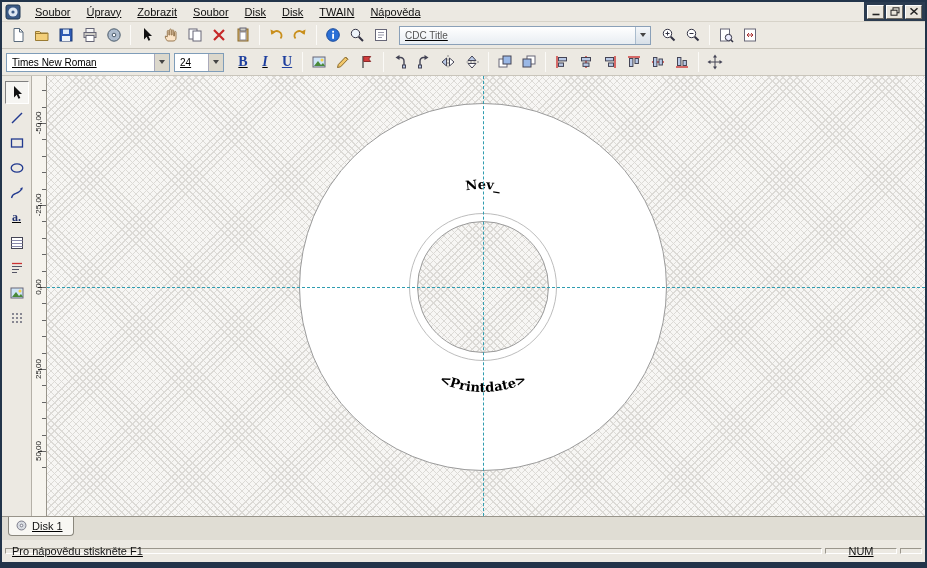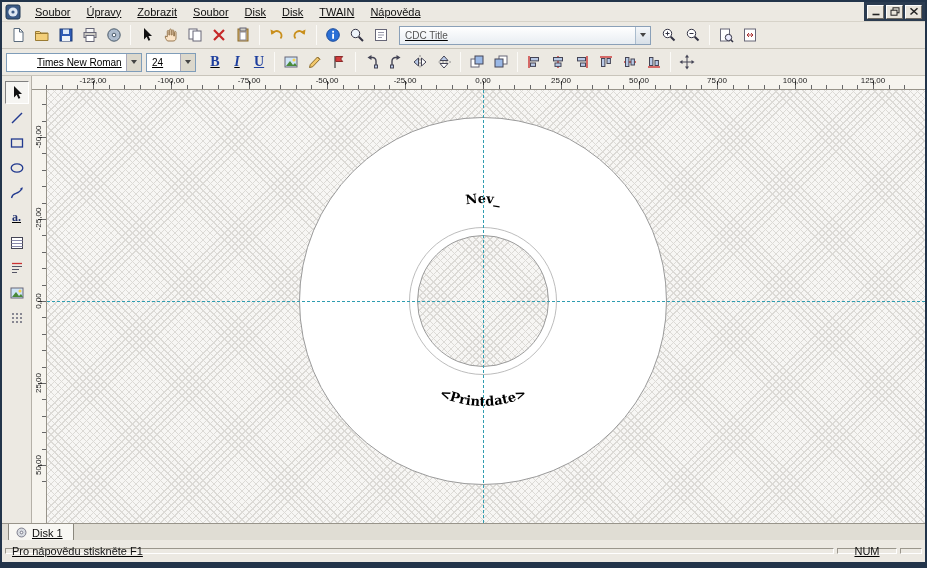--- a/index.html
+++ b/index.html
@@ -70,29 +70,29 @@
       repeating-linear-gradient(45deg,#dcdad6 0 1px,transparent 1px 5px),
       repeating-linear-gradient(-45deg,#dcdad6 0 1px,transparent 1px 5px);}
   .disc{position:absolute;left:252px;top:27px;width:368px;height:368px;border-radius:50%;background:#fff;border:1px solid #9a9a9a;}
   .ring{position:absolute;left:362px;top:137px;width:148px;height:148px;border-radius:50%;border:1px solid #bdbdbd;}
   .hub{position:absolute;left:370px;top:145px;width:132px;height:132px;border-radius:50%;border:1px solid #9a9a9a;}
   .guide-h{position:absolute;left:0;right:0;top:211px;height:0;border-top:1px dashed #2f9db0;}
   .guide-v{position:absolute;top:0;bottom:0;left:436px;width:0;border-left:1px dashed #2f9db0;}
   .disc-labels{position:absolute;left:0;top:0;width:878px;height:426px;}
 
   
-  .tabbar{height:17px;background:#e0ddd4;border-top:1px solid #98948a;display:flex;align-items:flex-start;padding-left:6px;}
+  .tabbar{height:24px;background:#e0ddd4;border-top:1px solid #98948a;display:flex;align-items:flex-start;padding-left:6px;}
   .tab{display:inline-flex;align-items:center;gap:4px;background:#f8f7f3;border:1px solid #8a877d;border-top:none;border-radius:0 0 4px 4px;padding:2px 10px 3px 6px;font-size:11px;color:#111;}
 
   
   .statusbar{height:22px;background:#ece9e2;display:flex;gap:3px;padding:8px 3px;align-items:stretch;}
   .spanel{border:1px solid;border-color:#9a968c #ffffff #ffffff #9a968c;background:#ece9e2;font-size:11px;color:#111;display:flex;align-items:center;padding:0 6px;}
   .spanel.help{flex:1;}
   .spanel.coords{width:150px;justify-content:flex-start;}
-  .spanel.num{width:60px;justify-content:center;}
+  .spanel.num{width:72px;justify-content:center;}
   .spanel.blank{width:22px;}
 
   svg{display:block;}
 </style>
 </head>
 <body>
 
 <div class="window">
 
   <div class="titlerow">
@@ -259,21 +259,21 @@
       </button>
     <button class="tbtn">
         <svg width="16" height="16" viewBox="0 0 16 16">
           <rect x="2.5" y="2" width="11" height="12" fill="#fff" stroke="#667"></rect>
           <path d="M5 8h6M5 8l2-2M5 8l2 2M11 8l-2-2M11 8l-2 2" stroke="#a33" fill="none"></path>
         </svg>
       </button>
   </div>
 
   <div class="toolbar">
-    <div class="combo classic" style="width:136px;margin-right:4px;padding-left:25px;">
+    <div class="combo classic" style="width:164px;margin-right:4px;">
       <span class="val">Times New Roman</span>
       <span class="dd">
           <span class="arr"></span>
         </span>
     </div>
     <div class="combo classic" style="width:50px;margin-right:8px;">
       <span class="val">24</span>
       <span class="dd">
           <span class="arr"></span>
         </span>
@@ -460,33 +460,20 @@
               <circle cx="12" cy="8" r="1"></circle>
               <circle cx="4" cy="12" r="1"></circle>
               <circle cx="8" cy="12" r="1"></circle>
               <circle cx="12" cy="12" r="1"></circle>
             </g>
           </svg>
         </button>
     </div>
 
     <div class="work">
-      <div class="hruler">
-        <span class="hlab" style="left:61px">-125,00</span>
-        <span class="hlab" style="left:139px">-100,00</span>
-        <span class="hlab" style="left:217px">-75,00</span>
-        <span class="hlab" style="left:295px">-50,00</span>
-        <span class="hlab" style="left:373px">-25,00</span>
-        <span class="hlab" style="left:451px">0,00</span>
-        <span class="hlab" style="left:529px">25,00</span>
-        <span class="hlab" style="left:607px">50,00</span>
-        <span class="hlab" style="left:685px">75,00</span>
-        <span class="hlab" style="left:763px">100,00</span>
-        <span class="hlab" style="left:841px">125,00</span>
-      </div>
       <div class="canvas-row">
         <div class="vruler">
           <span class="vlab" style="top:47px">-50,00</span>
           <span class="vlab" style="top:129px">-25,00</span>
           <span class="vlab" style="top:211px">0,00</span>
           <span class="vlab" style="top:293px">25,00</span>
           <span class="vlab" style="top:375px">50,00</span>
         </div>
         <div class="canvas hatch">
           <div class="disc"></div>

